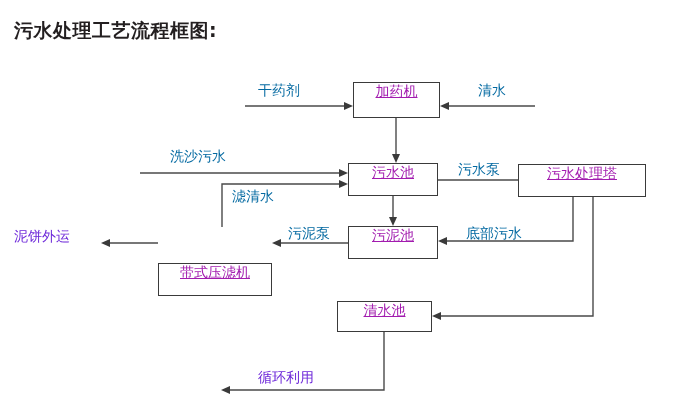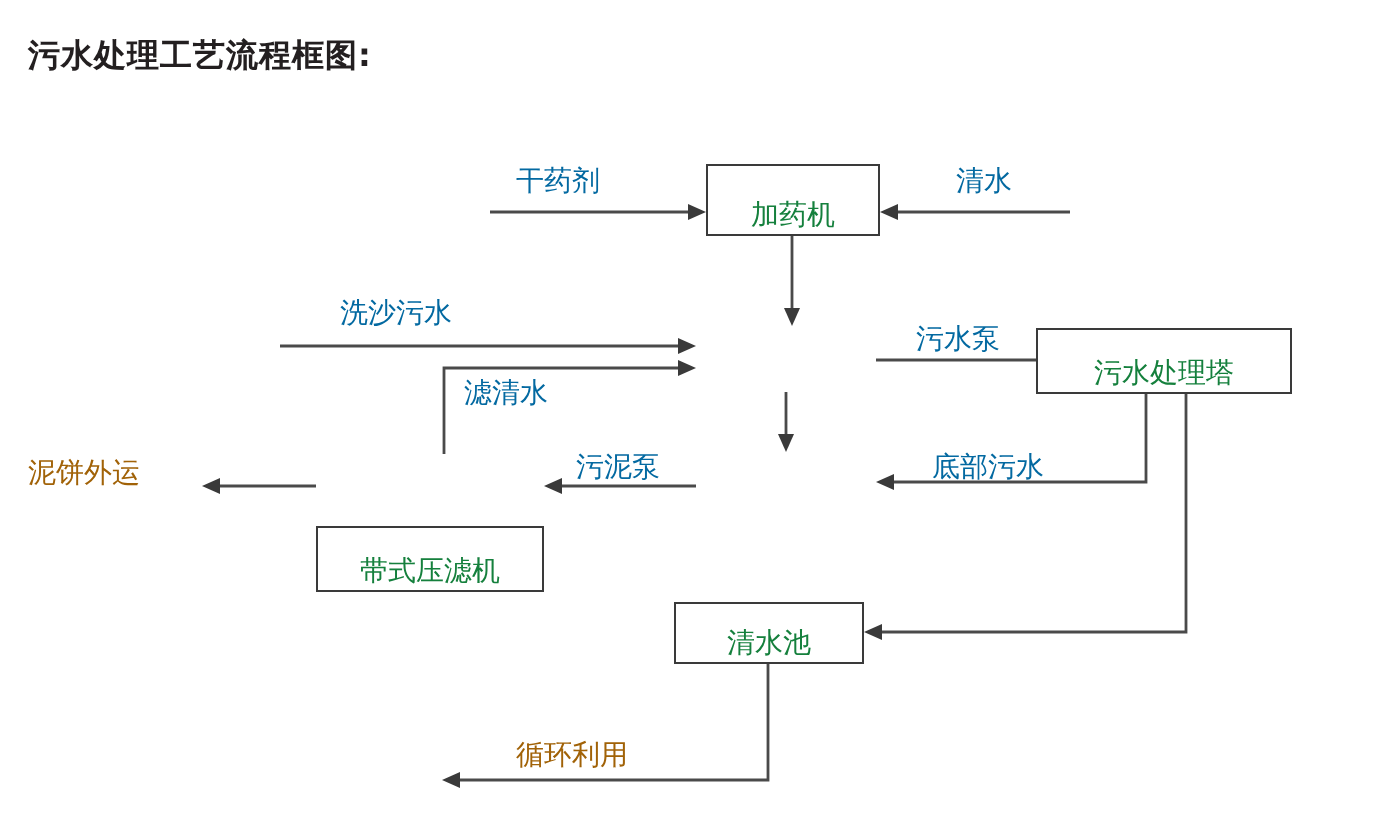--- a/index.html
+++ b/index.html
@@ -15,54 +15,55 @@
     width: 700px;
     height: 420px;
     background: #ffffff;
     overflow: hidden;
   }
   #page-title {
     position: absolute;
     left: 14px;
     top: 18px;
     font-family: "DejaVu Sans", sans-serif;
-    font-size: 16px;
+    font-size: 19px;
     font-weight: bold;
     color: #231f20;
     letter-spacing: 0.5px;
     white-space: nowrap;
   }
   .node {
     position: absolute;
     box-sizing: border-box;
     border: 1.3px solid #3a3a3a;
     background: #ffffff;
     display: flex;
-    align-items: flex-end;
+    align-items: flex-start;
     justify-content: center;
     font-family: "DejaVu Sans", sans-serif;
     font-size: 14px;
-    color: #15803d;
+    color: #a21caf;
     white-space: nowrap;
     z-index: 3;
+    text-decoration: underline;
   }
   .edge-label {
     position: absolute;
     font-family: Liberation Serif, serif;
     font-size: 14px;
     color: #0369a1;
     white-space: nowrap;
     background: transparent;
     z-index: 4;
   }
   .free-label {
     position: absolute;
     font-family: "DejaVu Sans", sans-serif;
     font-size: 14px;
-    color: #a16207;
+    color: #6d28d9;
     white-space: nowrap;
     z-index: 4;
   }
   svg#wires {
     position: absolute;
     left: 0;
     top: 0;
     width: 700px;
     height: 420px;
     z-index: 1;
@@ -121,25 +122,31 @@
     <polygon class="arrowhead" points="432,316 441,312 441,320"></polygon>
 
     <path d="M 384 332 L 384 390 L 228 390"></path>
     <polygon class="arrowhead" points="221,390 230,386 230,394"></polygon>
   </svg>
 
   <div class="node" style="left:353px; top:82px; width:87px; height:36px;">
     <span>加药机</span>
   </div>
 
+  <div class="node" style="left:348px; top:163px; width:90px; height:33px;">
+    <span>污水池</span>
+  </div>
 
   <div class="node" style="left:518px; top:164px; width:128px; height:33px;">
     <span>污水处理塔</span>
   </div>
 
+  <div class="node" style="left:348px; top:226px; width:90px; height:33px;">
+    <span>污泥池</span>
+  </div>
 
   <div class="node" style="left:158px; top:227px; width:114px; height:33px;margin-top:36px;">
     <span>带式压滤机</span>
   </div>
 
   <div class="node" style="left:337px; top:301px; width:95px; height:31px;">
     <span>清水池</span>
   </div>
 
   <div class="edge-label" style="left:258px; top:82px;">干药剂</div>

